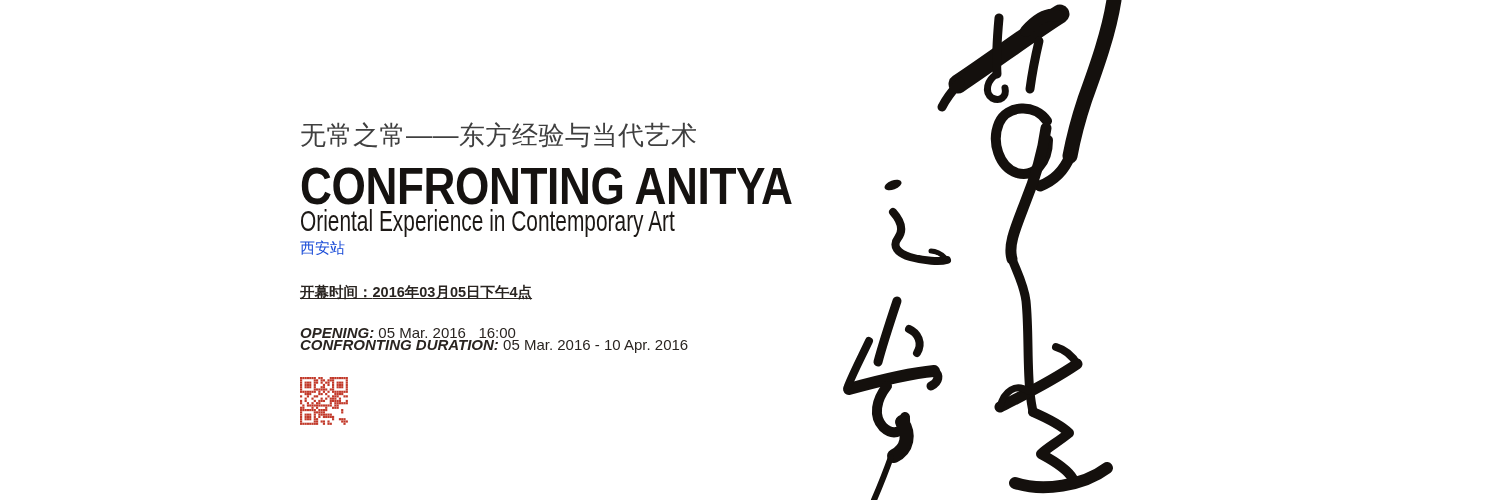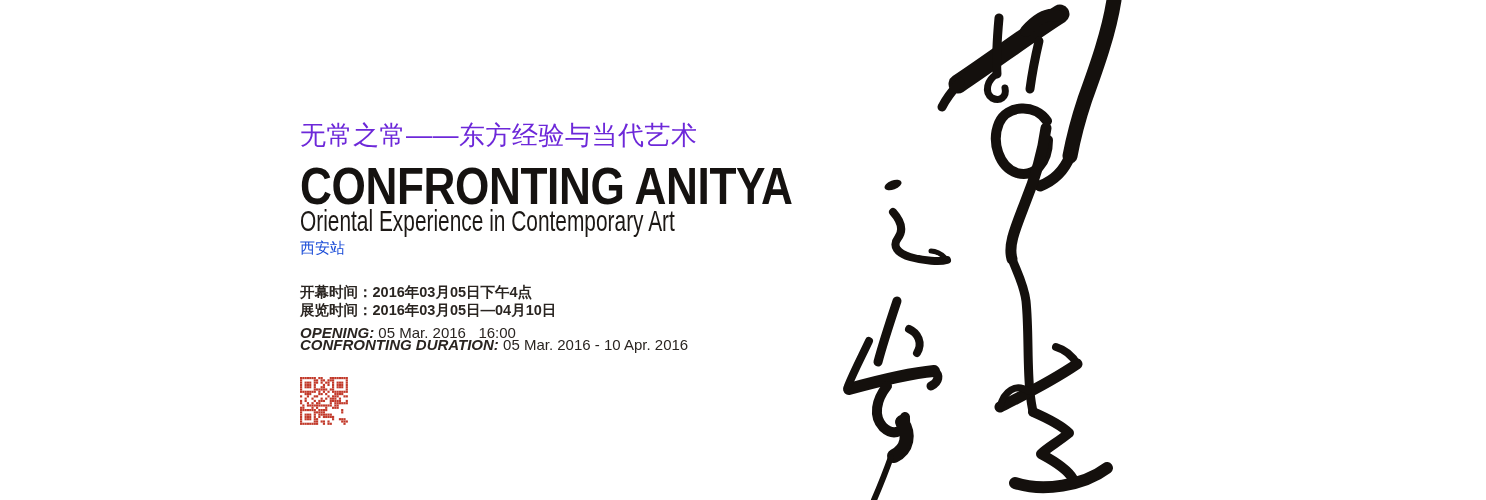--- a/index.html
+++ b/index.html
@@ -3,34 +3,34 @@
 <meta charset="utf-8">
 <style>
   html,body{margin:0;padding:0;background:#ffffff;}
   body{
     width:1486px;height:500px;position:relative;overflow:hidden;
     font-family:"Liberation Sans","DejaVu Sans",sans-serif;
     -webkit-font-smoothing:antialiased;
   }
   .abs{position:absolute;left:300px;white-space:nowrap;}
   .cn-title{
-    top:118px;font-size:26px;line-height:34px;color:#6d28d9;
+    top:118px;font-size:26px;line-height:34px;color:#404040;
     letter-spacing:0.5px;font-weight:500;
   }
   .en-title{
     top:160px;font-size:52px;line-height:52px;font-weight:700;color:#151210;
     transform:scaleX(0.85);transform-origin:0 0;letter-spacing:-0.5px;
   }
   .en-subtitle{
     top:206px;font-size:29px;line-height:30px;font-weight:400;color:#1c1815;
     transform:scaleX(0.72);transform-origin:0 0;
   }
   .station{top:238px;font-size:15px;line-height:20px;color:#1d4ed8;}
   .cn-schedule{
-    top:283px;font-size:14.5px;line-height:18px;font-weight:700;color:#2a2521;
+    top:283px;font-size:14.5px;line-height:18px;font-weight:700;color:#2a2521;text-decoration:underline;
   }
   .en-schedule{
     top:327px;font-size:15px;line-height:11.8px;color:#2a2521;
   }
   .en-schedule .lbl{font-weight:700;font-style:italic;}
   .en-schedule .val{font-style:normal;white-space:pre-wrap;}
   .en-schedule .site{font-style:italic;}
   .qr{position:absolute;left:300px;top:377px;width:48px;height:48px;}
   .calligraphy{position:absolute;left:0;top:0;width:1486px;height:500px;}
   .calligraphy path{fill:none;stroke:#14100d;stroke-linecap:round;stroke-linejoin:round;}
@@ -41,21 +41,20 @@
 <div class="abs cn-title">无常之常——东方经验与当代艺术</div>
 
 <div class="abs en-title">CONFRONTING ANITYA</div>
 
 <div class="abs en-subtitle">Oriental Experience in Contemporary Art</div>
 
 <div class="abs station">西安站</div>
 
 <div class="abs cn-schedule">
   <div><span>开幕时间：</span><span>2016年03月05日下午4点</span></div>
-  <div><span>展览时间：</span><span>2016年03月05日—04月10日</span></div>
 </div>
 
 <div class="abs en-schedule">
   <div><span class="lbl">OPENING:</span><span class="val"> 05 Mar. 2016   16:00</span></div>
   <div><span class="lbl">CONFRONTING DURATION:</span><span class="val"> 05 Mar. 2016 - 10 Apr. 2016</span></div>
 </div>
 
 <svg class="qr" viewBox="0 0 48 48" xmlns="http://www.w3.org/2000/svg">
     <g fill="#c23a2b">
       <rect x="0.00" y="0.00" width="2.17" height="2.17"></rect>

